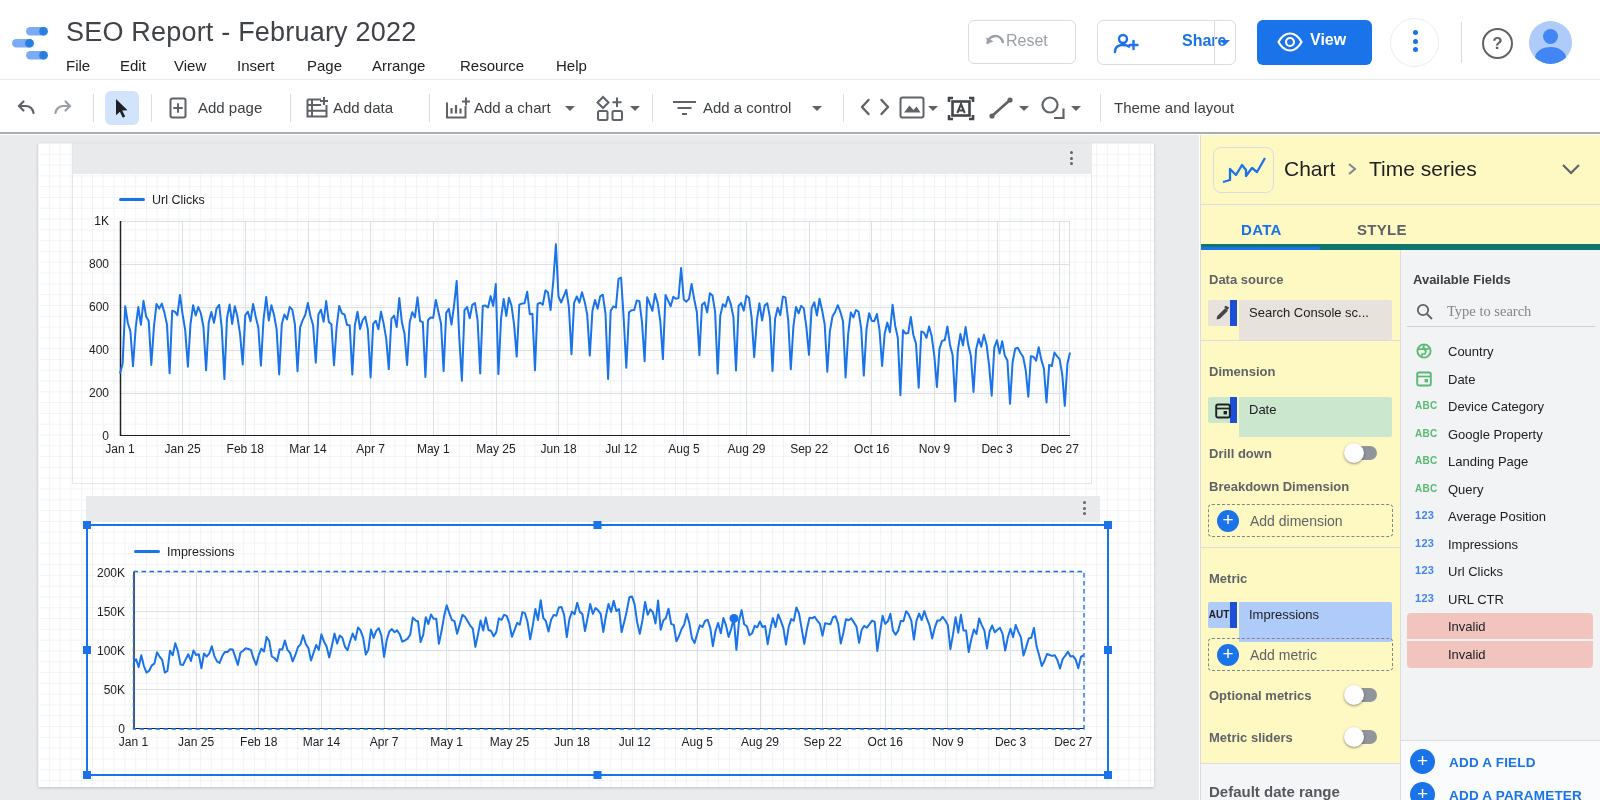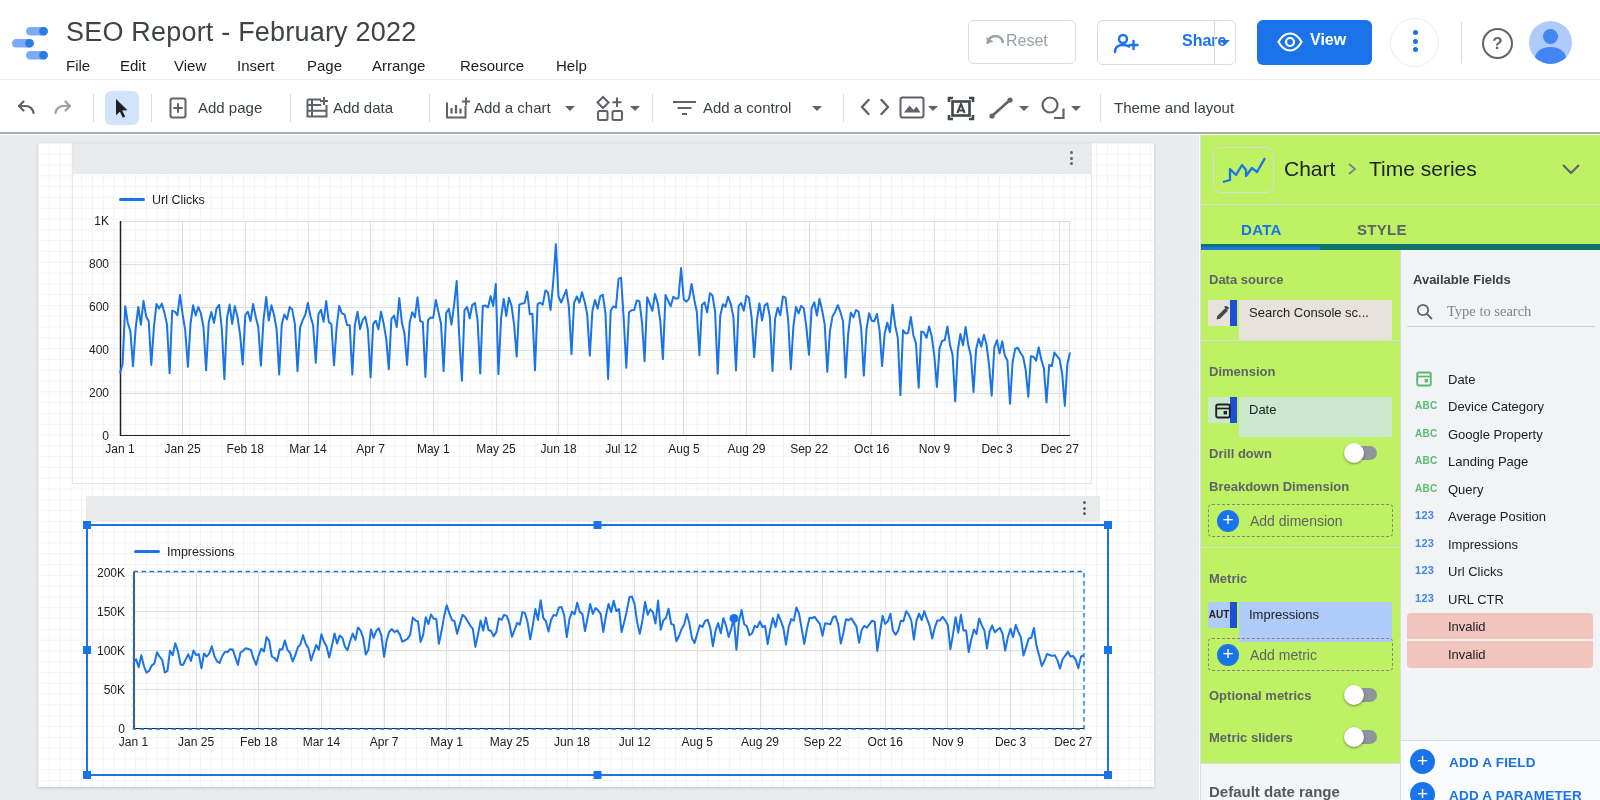--- a/index.html
+++ b/index.html
@@ -25,21 +25,21 @@
     background-image:linear-gradient(#f1f3f5 1px, transparent 1px),
                      linear-gradient(90deg, #f1f3f5 1px, transparent 1px);
     background-size:10.8px 10.8px; }
   .chartstrip { position:absolute; background:#e9eaec; }
   .dots3 { position:absolute; width:4px; height:16px; }
   .dots3 i { display:block; width:3.2px; height:3.2px; border-radius:50%; background:#5f6368; margin:0 0 2.4px 0; }
   .legend { position:absolute; font-size:12.5px; color:#202124; }
   .legend b { display:inline-block; width:26px; height:3.5px; border-radius:2px; background:#1a73e8;
     vertical-align:middle; margin-right:7px; margin-top:-2px; }
   
-  #panel { position:absolute; left:1200px; top:135px; width:400px; height:665px; background:#bef264;
+  #panel { position:absolute; left:1200px; top:135px; width:400px; height:665px; background:#fef9c3;
     border-left:1px solid #dadce0; }
   #phead { position:absolute; left:0; top:0; width:400px; height:70px; border-bottom:1px solid #dadce0; }
   #ptabs { position:absolute; left:0; top:70px; width:400px; height:45px; border-bottom:6px solid #0f766e; }
   .tab { position:absolute; top:16px; font-size:15px; font-weight:bold; letter-spacing:.3px; }
   #fieldcol { position:absolute; left:199px; top:115px; width:201px; height:550px; background:#f1f3f4;
     border-left:1px solid #dadce0; }
   .plabel { position:absolute; font-size:13px; font-weight:bold; color:#5f6368; }
   .chip { position:absolute; left:7px; width:184px; height:40px; border-radius:2px; font-size:13px; color:#202124; }
   .chipicon { position:absolute; left:0; top:0; width:29px; height:26px; border-right:7px solid #1d4ed8; border-radius:2px 0 0 2px;}
   .chiptext { position:absolute; left:31px; right:0; top:0; bottom:0; border-radius:0 2px 2px 0; line-height:26px; padding-left:10px; }
@@ -346,20 +346,27 @@
 
   <div id="fieldcol">
     <div class="plabel" style="left:12px;top:22px;color:#3c4043;">Available Fields</div>
     <svg class="abs" style="left:15px;top:53px" width="17" height="17" viewBox="0 0 17 17">
       <circle cx="7" cy="7" r="5.2" fill="none" stroke="#5f6368" stroke-width="1.8"></circle>
       <path d="M11 11 L16 16" stroke="#5f6368" stroke-width="1.8"></path>
     </svg>
     <div class="abs" style="left:46px;top:53px;font-size:14.5px;color:#80868b;font-family:Liberation Serif, serif;">Type to search</div>
     <div class="abs" style="left:6px;top:76px;width:188px;height:1px;background:#cdd1d4;"></div>
 
+    <div class="fieldrow" style="top:87px;">
+      <svg class="abs" style="left:15px;top:6px" width="16" height="16" viewBox="0 0 16 16">
+        <circle cx="8" cy="8" r="6.6" fill="none" stroke="#5bb974" stroke-width="1.9"></circle>
+        <path d="M2 6.2 L8.2 6.2 L10 8.5 L9 11 L6 11 L5.6 14.2 M8.5 1.6 L7.2 4.4 L10.4 6.4 L13.8 5" fill="none" stroke="#5bb974" stroke-width="1.7"></path>
+      </svg>
+      <span class="flabel">Country</span>
+      </div>
     <div class="fieldrow" style="top:114.5px;">
       <svg class="abs" style="left:15px;top:5px" width="16" height="17" viewBox="0 0 16 17">
         <rect x="1.2" y="2.5" width="13.6" height="13" rx="1.8" fill="none" stroke="#5bb974" stroke-width="1.9"></rect>
         <path d="M1.2 6.5 L14.8 6.5" stroke="#5bb974" stroke-width="1.7"></path>
         <rect x="8.6" y="9" width="3.4" height="3.4" fill="#5bb974"></rect>
       </svg>
       <span class="flabel">Date</span>
       </div>
     <div class="fieldrow" style="top:142px;">
         <span class="ficon" style="color:#5bb974;top:8px;">ABC</span>

